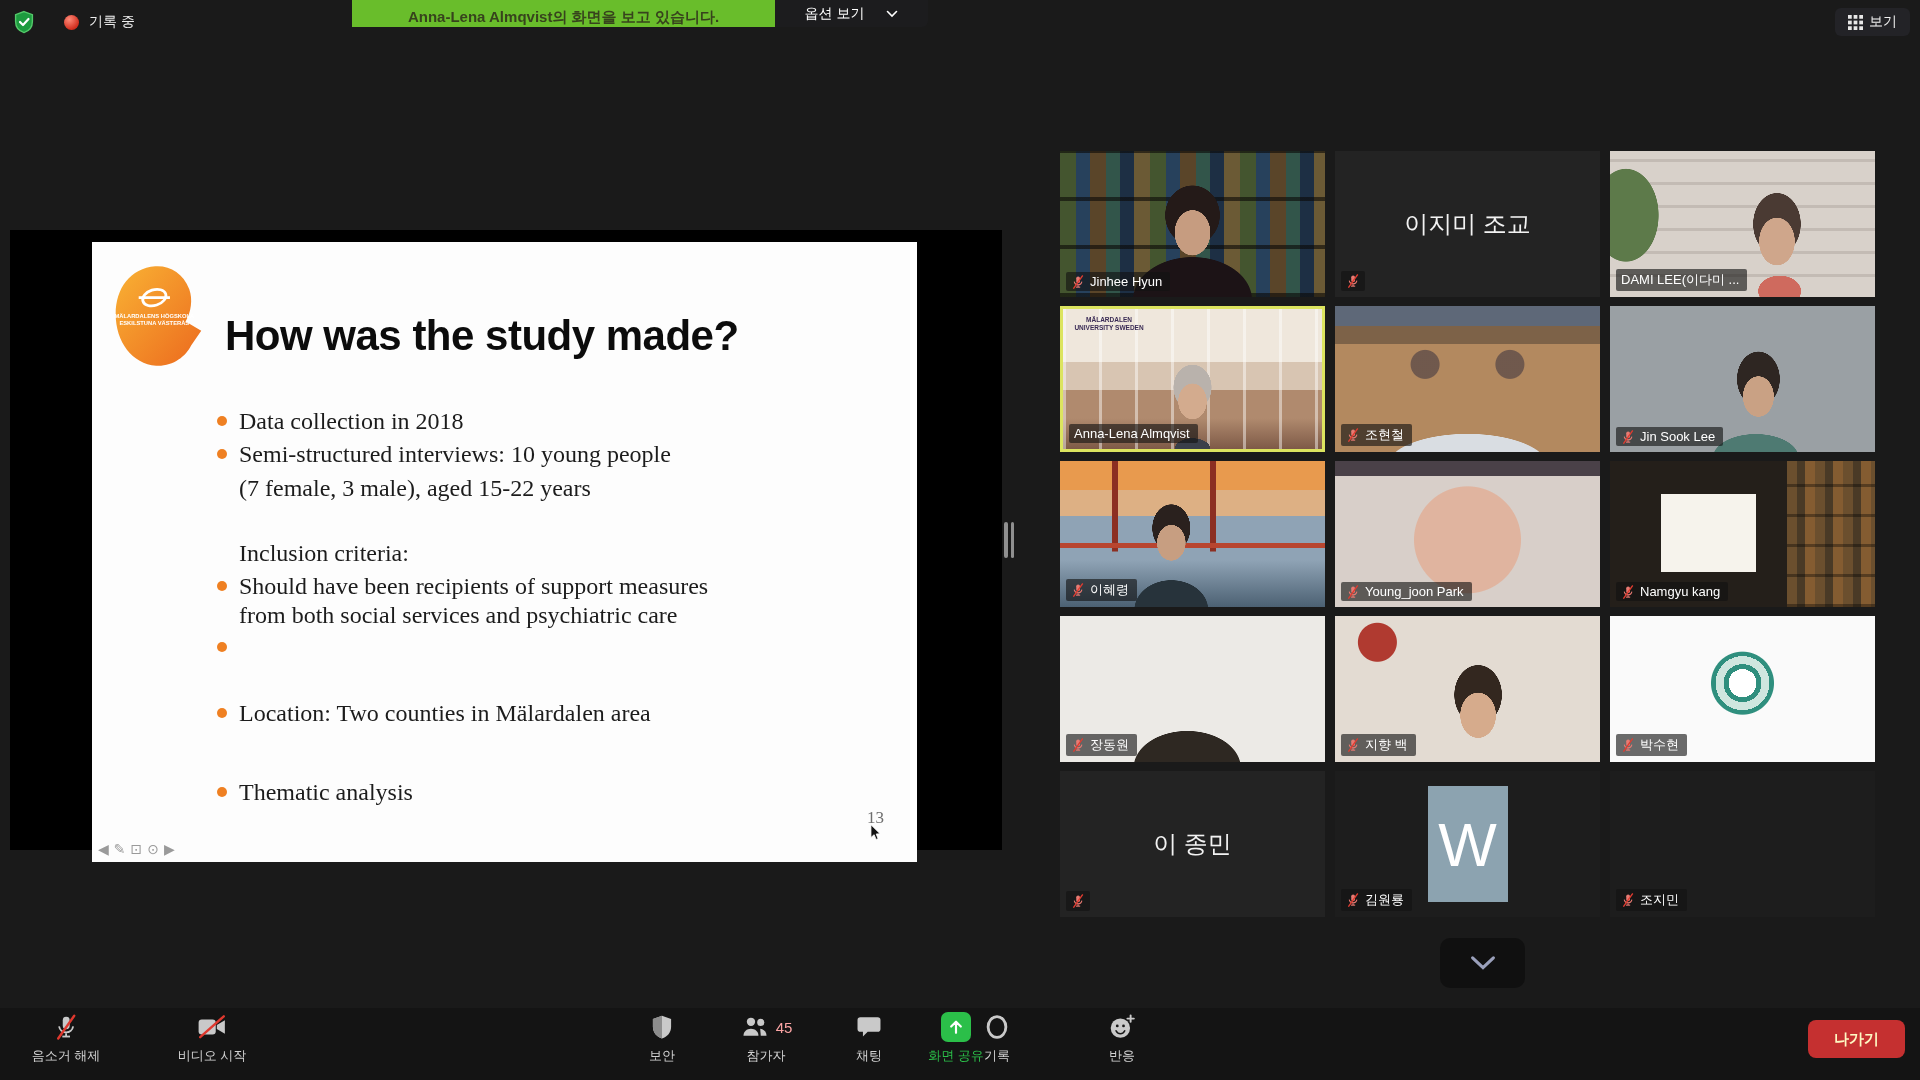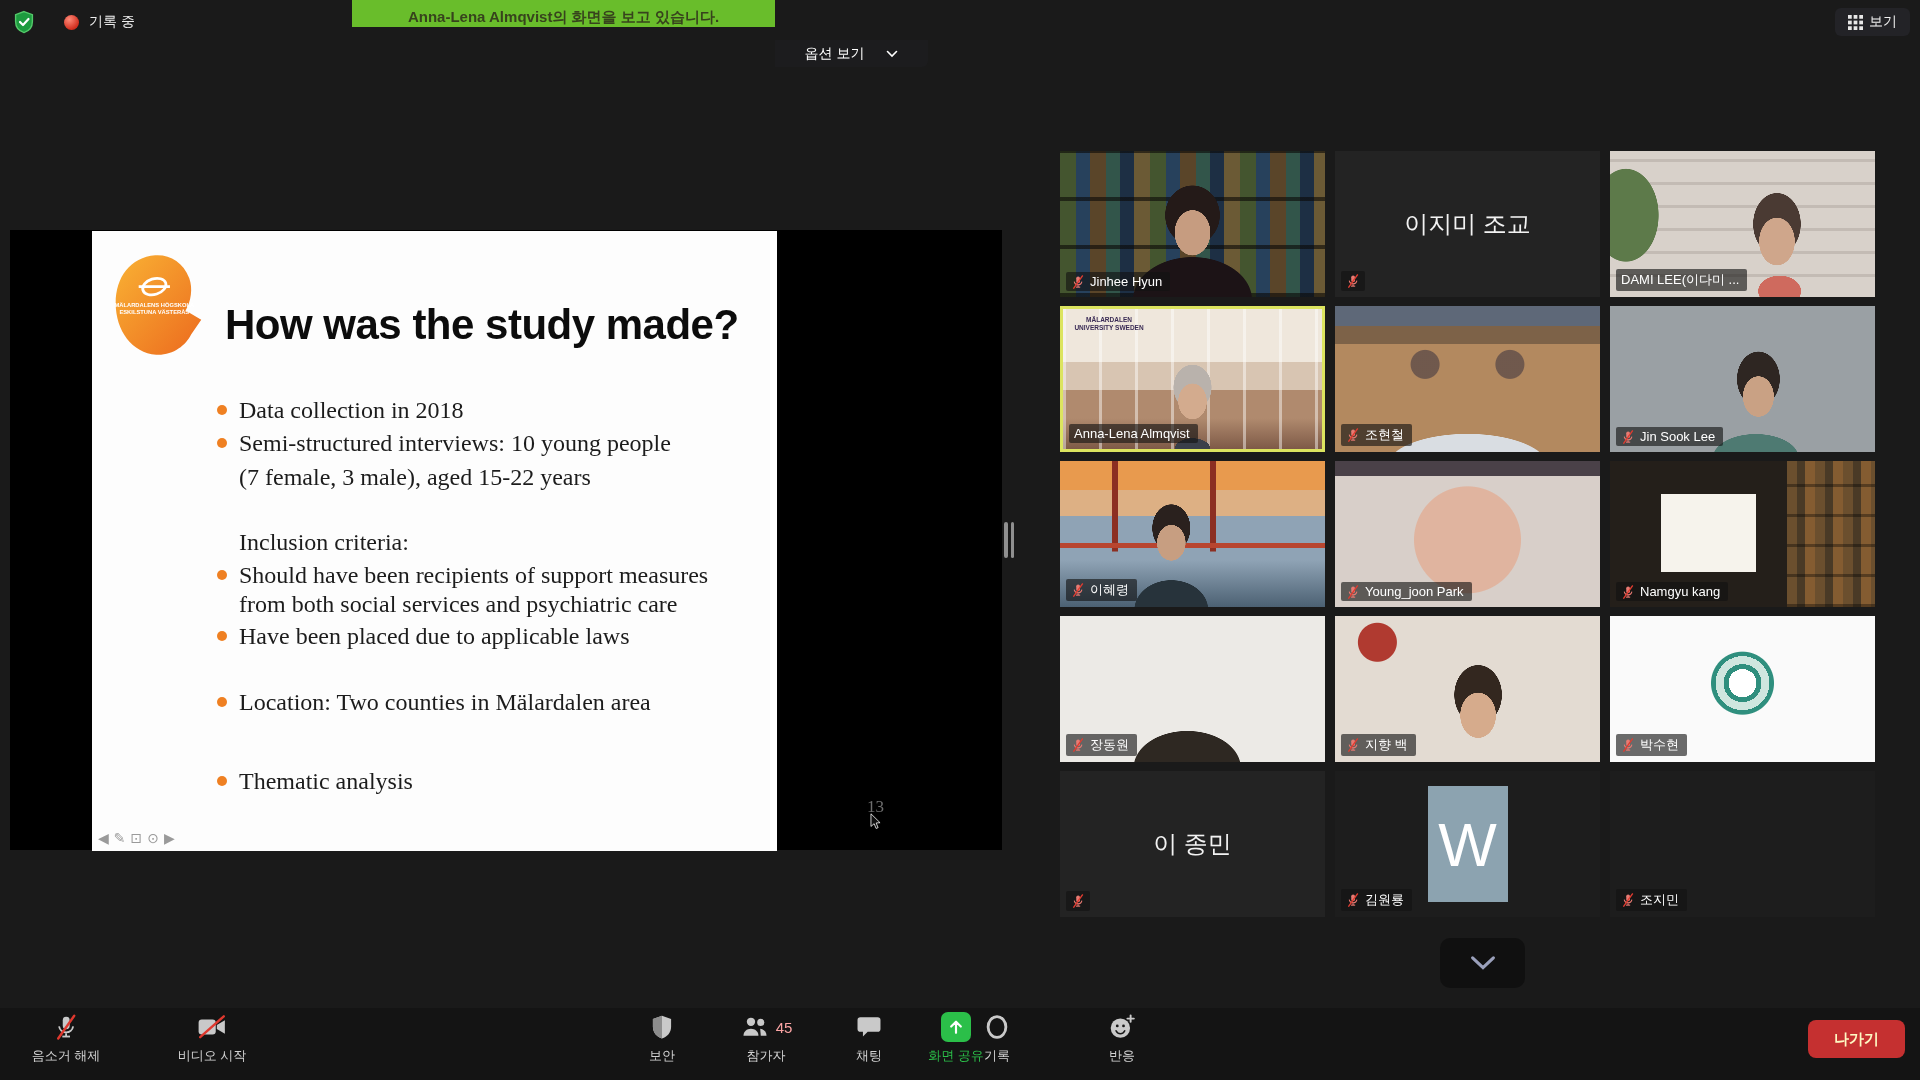--- a/index.html
+++ b/index.html
@@ -10,28 +10,28 @@
   
   .rec-badge { position:absolute; top:10px; left:12px; display:flex; align-items:center; gap:10px; }
   .rec-dot { width:15px; height:15px; border-radius:50%; margin-left:18px;
              background:radial-gradient(circle at 35% 30%, #ff8a78, #d12e1e 70%); }
   .rec-label { font-size:14px; color:#ededed; }
   .share-banner { position:absolute; top:0; left:352px; width:423px; height:27px;
                   background:var(--banner-green,#69bd2b); display:flex; align-items:flex-end; justify-content:center; }
   .share-banner span { font-size:15px; font-weight:bold; color:#37431d; }
   .options-btn { position:absolute; top:0; left:775px; width:153px; height:27px; border:none; cursor:pointer;
                  background:#1c1c1e; color:#fff; font-size:14px; border-radius:0 0 6px 0;
-                 display:flex; align-items:center; justify-content:center; gap:22px; font-family:inherit;margin-top:40px; }
+                 display:flex; align-items:center; justify-content:center; gap:22px; font-family:inherit; }
   .view-btn { position:absolute; top:8px; left:1835px; width:75px; height:28px; border:none; cursor:pointer;
               background:#232327; color:#f0f0f0; font-size:14px; border-radius:6px;
               display:flex; align-items:center; justify-content:center; gap:6px; font-family:inherit; }
 
   
   .share-area { position:absolute; left:10px; top:230px; width:992px; height:620px; background:#000; }
-  .slide { position:absolute; left:82px; top:1px; width:685px; height:620px; background:#fdfdfd; color:#111;text-decoration:underline; }
+  .slide { position:absolute; left:82px; top:12px; width:825px; height:620px; background:#fdfdfd; color:#111;text-decoration:underline; }
   .mdh-logo { position:absolute; left:20px; top:22px; width:92px; height:104px; }
   .slide-title { position:absolute; left:133px; top:70px; font-size:42px; font-weight:bold; letter-spacing:-0.5px;
                  font-family:"Liberation Sans","DejaVu Sans",sans-serif; color:#0c0c0c; }
   .bullets { position:absolute; left:147px; top:0; width:540px;
              font-family:"Liberation Serif","DejaVu Serif",serif; font-size:24px; color:#1c1c1c; }
   .bullet-line { position:absolute; width:520px; line-height:29px; }
   .bullet-line .dot { position:absolute; left:-22px; top:9px; width:10px; height:10px; border-radius:50%;
                       background:var(--bullet-orange,#ef8022); }
   .page-num { position:absolute; left:752px; top:566px; width:40px; text-align:right;
               font-family:"Liberation Serif","DejaVu Serif",serif; font-size:17px; color:#6e6e6e; }
@@ -190,21 +190,21 @@
         <text x="46" y="58" font-size="6.3" font-weight="bold" fill="#fff" text-anchor="middle">MÄLARDALENS HÖGSKOLA</text>
         <text x="46" y="66" font-size="6.3" font-weight="bold" fill="#fff" text-anchor="middle">ESKILSTUNA VÄSTERÅS</text>
       </svg>
       <div class="slide-title">How was the study made?</div>
       <div class="bullets" id="bullet-lines">
           <div class="bullet-line" style="top: 165px;"><span class="dot"></span><span>Data collection in 2018</span></div>
           <div class="bullet-line" style="top: 198px;"><span class="dot"></span><span>Semi-structured interviews: 10 young people</span></div>
           <div class="bullet-line" style="top: 232px;"><span>(7 female, 3 male), aged 15-22 years</span></div>
           <div class="bullet-line" style="top: 297px;"><span>Inclusion criteria:</span></div>
           <div class="bullet-line" style="top: 330px;"><span class="dot"></span><span>Should have been recipients of support measures from both social services and psychiatric care</span></div>
-          <div class="bullet-line" style="top: 391px;"><span class="dot"></span><span>Have been placed due to applicable laws</span></div>
+          <div class="bullet-line" style="top: 391px;"><span class="dot"></span></div>
           <div class="bullet-line" style="top: 457px;"><span class="dot"></span><span>Location: Two counties in Mälardalen area</span></div>
           <div class="bullet-line" style="top: 524px; margin-top: 12px;"><span class="dot"></span><span>Thematic analysis</span></div>
         </div>
       <div class="page-num">13</div>
       <div class="slide-controls" id="slide-controls">
           <span>◀</span>
           <span>✎</span>
           <span>⊡</span>
           <span>⊙</span>
           <span>▶</span>

